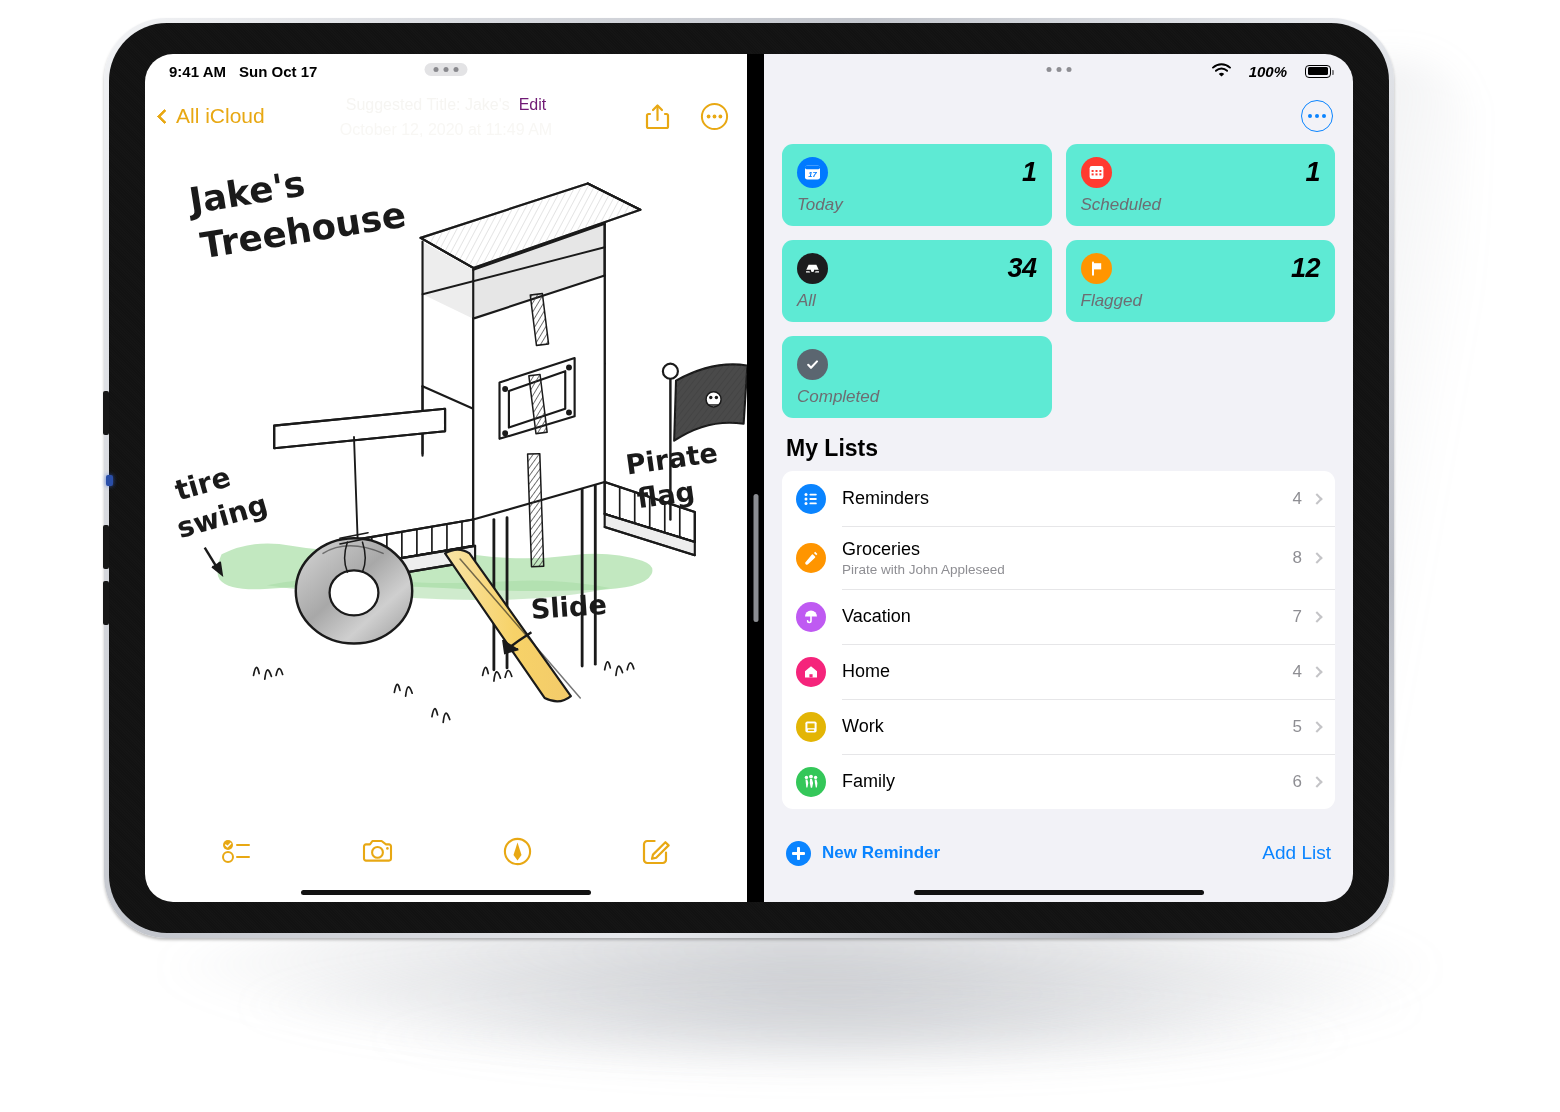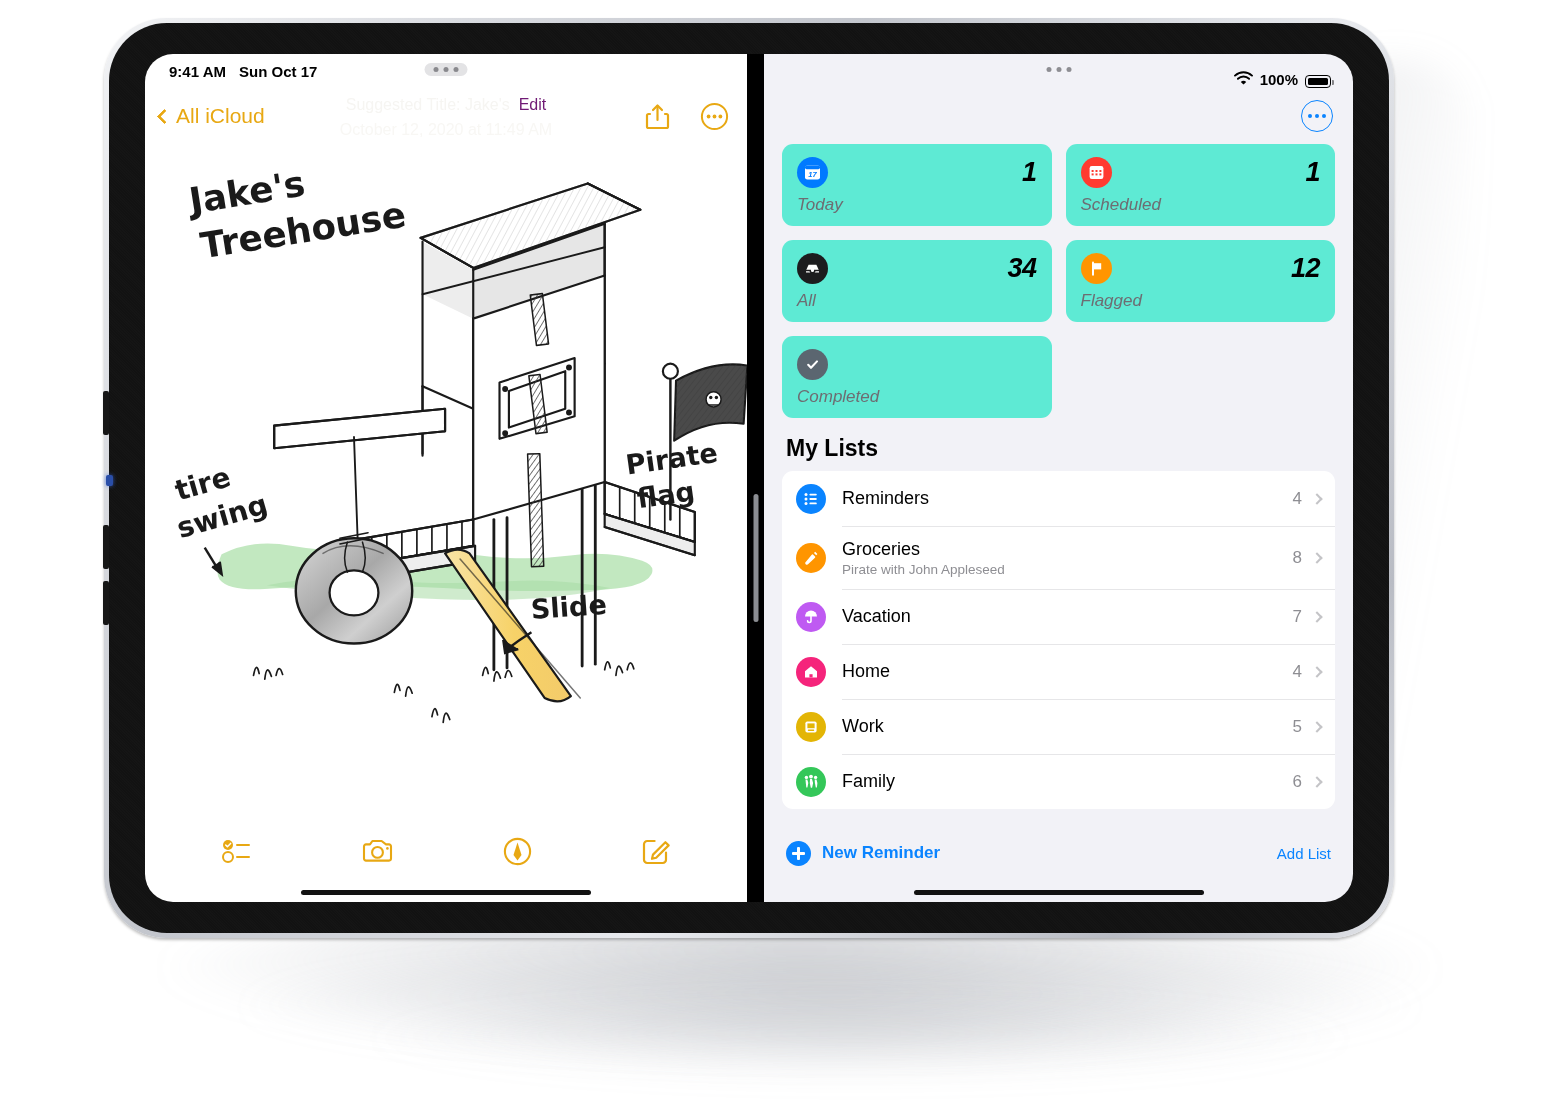--- a/index.html
+++ b/index.html
@@ -59,21 +59,21 @@
 
   
   .statusbar { height:34px; display:flex; align-items:center; position:relative;
                font-size:15px; font-weight:bold; color:#000; flex-shrink:0; }
   .sb-left { padding-left:24px; display:flex; gap:13px; align-items:center; }
   .multitask { position:absolute; left:50%; transform:translateX(-50%); top:9px;
      background:#e3e3e5; border-radius:9px; padding:4px 9px; display:flex; gap:5px; align-items:center; }
   .multitask i { width:5px; height:5px; border-radius:50%; background:#8a8a8e; display:block; }
   .multitask.plain { background:transparent; }
   .multitask.plain i { background:#8e8e93; }
-  .sb-right { position:absolute; right:22px; top:0; height:34px; display:flex; align-items:flex-end; gap:7px; }
+  .sb-right { position:absolute; right:22px; top:0; height:34px; display:flex; align-items:center; gap:18px;font-style:italic; }
   .batt { width:26px; height:13px; border:1.6px solid #000; border-radius:4px; padding:1.6px; position:relative; }
   .batt::after { content:""; position:absolute; right:-4px; top:4px; width:2px; height:5px;
                  background:rgba(0,0,0,.45); border-radius:0 1px 1px 0; }
   .batt i { display:block; height:100%; width:100%; background:#000; border-radius:1.5px; }
 
   
   .notes-nav { height:56px; display:flex; align-items:center; position:relative; flex-shrink:0; }
   .back { display:flex; align-items:center; gap:6px; padding-left:14px; color:#e8a813;
           font-size:21px; cursor:pointer; }
   .chev-left { width:11px; height:11px; border-left:3px solid #e8a813; border-bottom:3px solid #e8a813;
@@ -130,21 +130,21 @@
   .lrow + .lrow::before { content:""; position:absolute; left:60px; right:0; top:0; height:1px; background:#e6e6e8; }
   .lrow.tall { height:63px; }
 
   .rem-tools { height:58px; display:flex; align-items:center; justify-content:space-between;
                padding:0 22px; flex-shrink:0; }
   .newrem { display:flex; align-items:center; gap:11px; color:#0a84ff; font-size:17px; font-weight:bold; cursor:pointer; }
   .plus-c { width:25px; height:25px; border-radius:50%; background:#0a84ff; position:relative; flex-shrink:0; }
   .plus-c::before,.plus-c::after { content:""; position:absolute; background:#fff; border-radius:1px; }
   .plus-c::before { left:6px; right:6px; top:11.5px; height:2.6px; }
   .plus-c::after { top:6px; bottom:6px; left:11.2px; width:2.6px; }
-  .addlist { color:#0a84ff; font-size:15px; cursor:pointer; }
+  .addlist { color:#0a84ff; font-size:19px; cursor:pointer; }
 </style>
 </head>
 <body>
 
 <div class="stage">
 
   <div class="shadow-layer sh1"></div>
   <div class="shadow-layer sh2"></div>
   <div class="shadow-layer sh3"></div>
   <div class="sh-side"></div>

